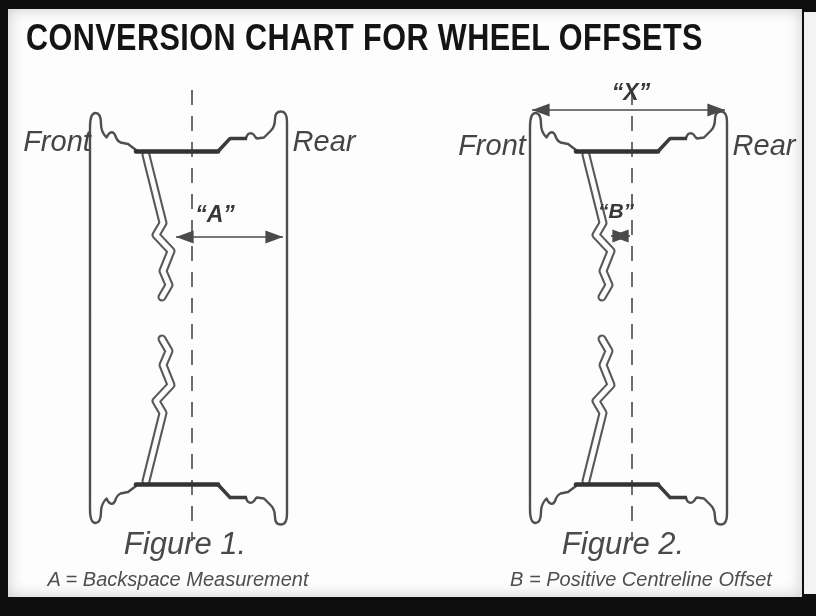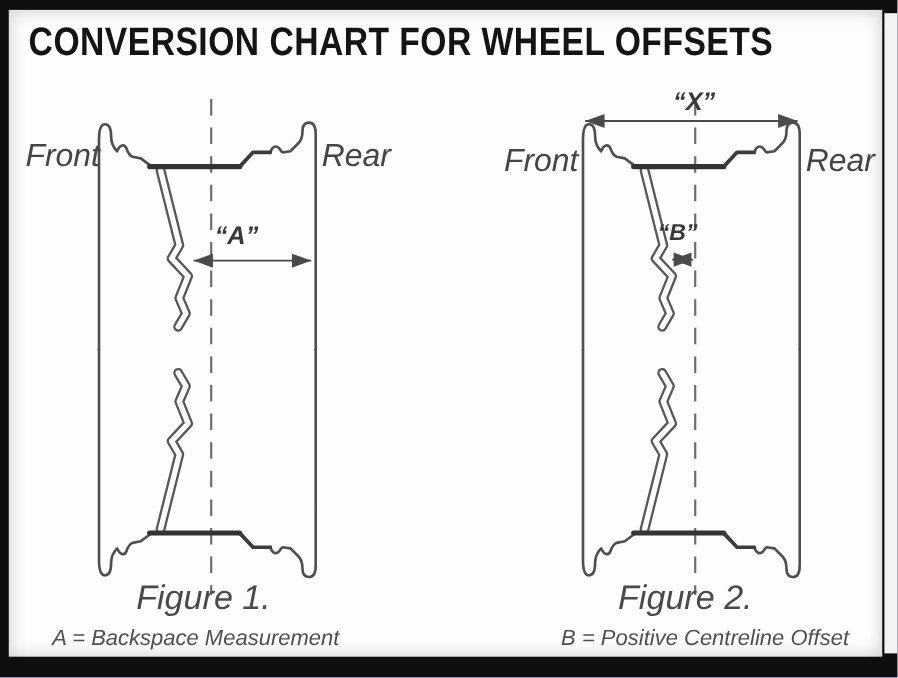--- a/index.html
+++ b/index.html
@@ -1,18 +1,18 @@
 <!DOCTYPE html>
 <html><head>
 <meta charset="utf-8">
 <style>
   html,body{margin:0;padding:0;}
   .canvas{
     position:relative;width:816px;height:616px;overflow:hidden;
-    background:#c4b5fd;font-family:"Liberation Sans",sans-serif;
+    background:#ef4444;font-family:"Liberation Sans",sans-serif;
   }
   .frame{position:absolute;left:0;top:0;width:816px;height:616px;background:#0e0e0e;}
   .page{
     position:absolute;left:8px;top:9px;width:794px;height:588px;
     background:#fdfdfd;box-shadow:inset 0 0 16px rgba(0,0,0,0.20);
   }
   .page-margin{position:absolute;left:804px;top:12px;width:12px;height:582px;background:#f3f3f3;}
   .title{
     position:absolute;left:26px;top:17px;
     font-size:36px;font-weight:bold;color:#141414;letter-spacing:0.5px;

